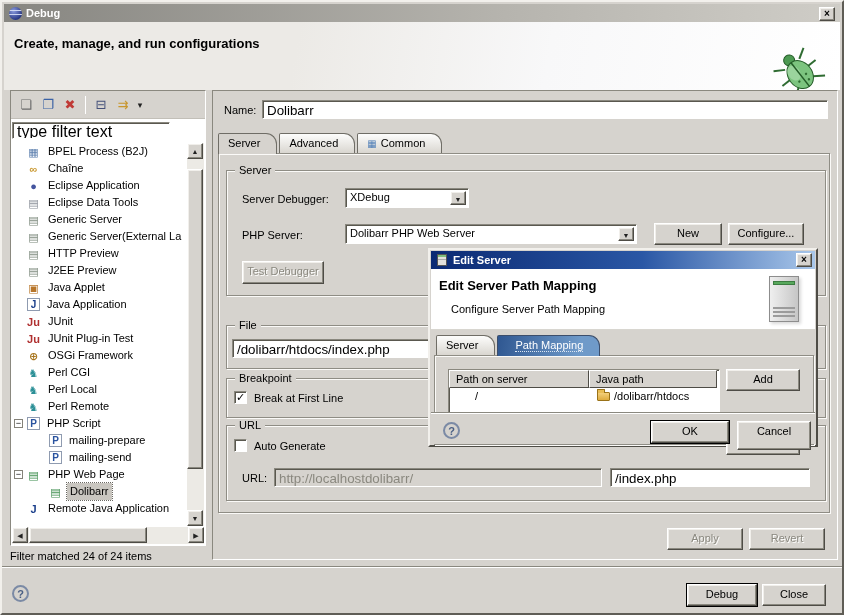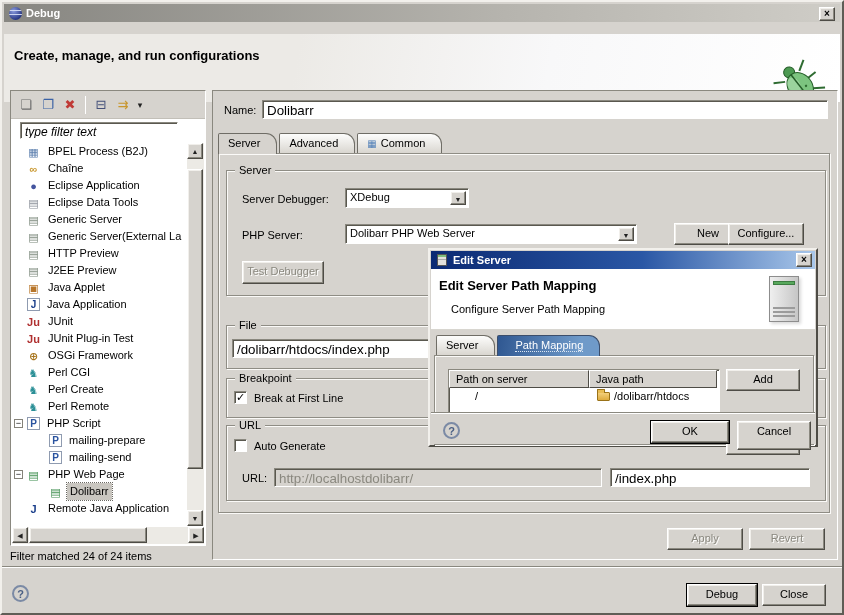--- a/index.html
+++ b/index.html
@@ -21,30 +21,30 @@
   .field.disabled{background:#d6d3ce;color:#8a887f;}
   .combo-arrow{position:absolute;top:2px;right:2px;bottom:2px;width:16px;font-size:7px;line-height:15px;text-align:center;color:#222;}
   .label{position:absolute;white-space:nowrap;}
   
   .titlebar{position:absolute;left:2px;right:2px;top:2px;height:18px;background:linear-gradient(90deg,#878681,#b6b4ae 60%,#cfcdc7);
     color:#fff;font-weight:bold;line-height:18px;}
   .titlebar .ttext{position:absolute;left:22px;top:0;}
   .eclipse-icon{position:absolute;left:5px;top:3px;width:13px;height:13px;border-radius:50%;
     background:linear-gradient(180deg,rgba(255,255,255,0) 3px,#cdd5f0 3px,#cdd5f0 4px,rgba(255,255,255,0) 4px,rgba(255,255,255,0) 7px,#cdd5f0 7px,#cdd5f0 8px,rgba(255,255,255,0) 8px),radial-gradient(circle at 35% 30%,#8a9ade,#2b3a86 70%,#141f55);}
   .xbtn{position:absolute;top:3px;width:16px;height:14px;font-size:10px;font-weight:bold;line-height:12px;text-align:center;color:#000;}
-  .header{position:absolute;left:2px;right:2px;top:20px;height:68px;background:linear-gradient(100deg,#eceae6 35%,#f8f8f9 65%,#ffffff);margin-top:12px;}
+  .header{position:absolute;left:2px;right:2px;top:20px;height:68px;background:linear-gradient(100deg,#eceae6 35%,#f8f8f9 65%,#ffffff);}
   .header .htext{position:absolute;left:10px;top:14px;font-size:13px;font-weight:bold;}
   
   .tree-panel{position:absolute;left:8px;top:88px;width:196px;height:456px;background:#fff;
     border:1px solid;border-color:#8a887f #fff #fff #8a887f;}
   .tree-toolbar{position:absolute;left:0;right:0;top:0;height:28px;background:#d6d3ce;border-bottom:1px solid #c2bfb8;display:flex;align-items:center;padding-left:4px;}
   .tbtn{width:22px;height:20px;text-align:center;line-height:20px;font-size:13px;}
   .tbtn.narrow{width:12px;font-size:9px;}
   .tsep{width:1px;height:18px;background:#8a887f;border-right:1px solid #fff;margin:0 4px;}
-  .filter-input{left:9px;top:31px;width:158px;height:17px;font-size:12px;font-style:italic;}
+  .filter-input{left:1px;top:31px;width:158px;height:17px;font-size:16px;}
   .tree-body{position:absolute;left:1px;top:52px;width:176px;height:384px;overflow:hidden;background:#fff;}
   .trow{position:relative;height:17px;line-height:17px;white-space:nowrap;display:flex;align-items:center;}
   .exp-spacer{display:inline-block;width:14px;flex:none;}
   .expander{display:inline-block;flex:none;width:9px;height:9px;margin:0 3px 0 2px;border:1px solid #848279;background:#fff;
     font-size:9px;line-height:7px;text-align:center;color:#000;}
   .ticon{display:inline-block;flex:none;width:15px;height:14px;margin-right:4px;text-align:center;font-size:11px;line-height:14px;}
   .ticon.boxed{background:#fff;border:1px solid #8f9bb0;width:13px;height:13px;line-height:11px;font-size:10px;margin-left:1px;}
   .tlabel{padding:0 3px;}
   .tlabel.sel{background:#c9c6c0;outline:1px dotted #6a6862;}
   .vscroll{position:absolute;top:52px;right:1px;width:17px;bottom:19px;background:#eceae5;}
@@ -205,21 +205,21 @@
           <span class="tlabel">OSGi Framework</span>
         </div>
         <div class="trow">
           <span class="exp-spacer"></span>
           <span class="ticon" style="color: rgb(42, 143, 150);">♞</span>
           <span class="tlabel">Perl CGI</span>
         </div>
         <div class="trow">
           <span class="exp-spacer"></span>
           <span class="ticon" style="color: rgb(42, 143, 150);">♞</span>
-          <span class="tlabel">Perl Create</span>
+          <span class="tlabel">Perl Local</span>
         </div>
         <div class="trow">
           <span class="exp-spacer"></span>
           <span class="ticon" style="color: rgb(42, 143, 150);">♞</span>
           <span class="tlabel">Perl Remote</span>
         </div>
         <div class="trow">
           <span class="expander">−</span>
           <span class="ticon boxed" style="color: rgb(42, 83, 160); font-weight: bold;">P</span>
           <span class="tlabel">PHP Script</span>
@@ -281,21 +281,21 @@
   <span class="label" style="left:240px;top:191px;">Server Debugger:</span>
   <div class="field" style="left:343px;top:186px;width:124px;height:20px;">
     <span>XDebug</span>
     <span class="combo-arrow raised">▼</span>
   </div>
   <span class="label" style="left:240px;top:227px;">PHP Server:</span>
   <div class="field" style="left:343px;top:222px;width:292px;height:20px;">
     <span>Dolibarr PHP Web Server</span>
     <span class="combo-arrow raised">▼</span>
   </div>
-  <div class="btn raised" style="left:672px;top:221px;width:68px;height:22px;">New</div>
+  <div class="btn raised" style="left:652px;top:221px;width:68px;height:22px;">New</div>
   <div class="btn raised" style="left:726px;top:221px;width:76px;height:22px;">Configure...</div>
   <div class="btn raised disabled" style="left:240px;top:259px;width:82px;height:23px;">Test Debugger</div>
 
   <div class="groupbox" style="left:224px;top:323px;width:600px;height:44px;">
     <span class="grouplabel">File</span>
   </div>
   <input class="field" style="left: 230px; top: 337px; width: 580px; height: 19px;" value="/dolibarr/htdocs/index.php">
 
   <div class="groupbox" style="left:224px;top:376px;width:600px;height:40px;">
     <span class="grouplabel">Breakpoint</span>

